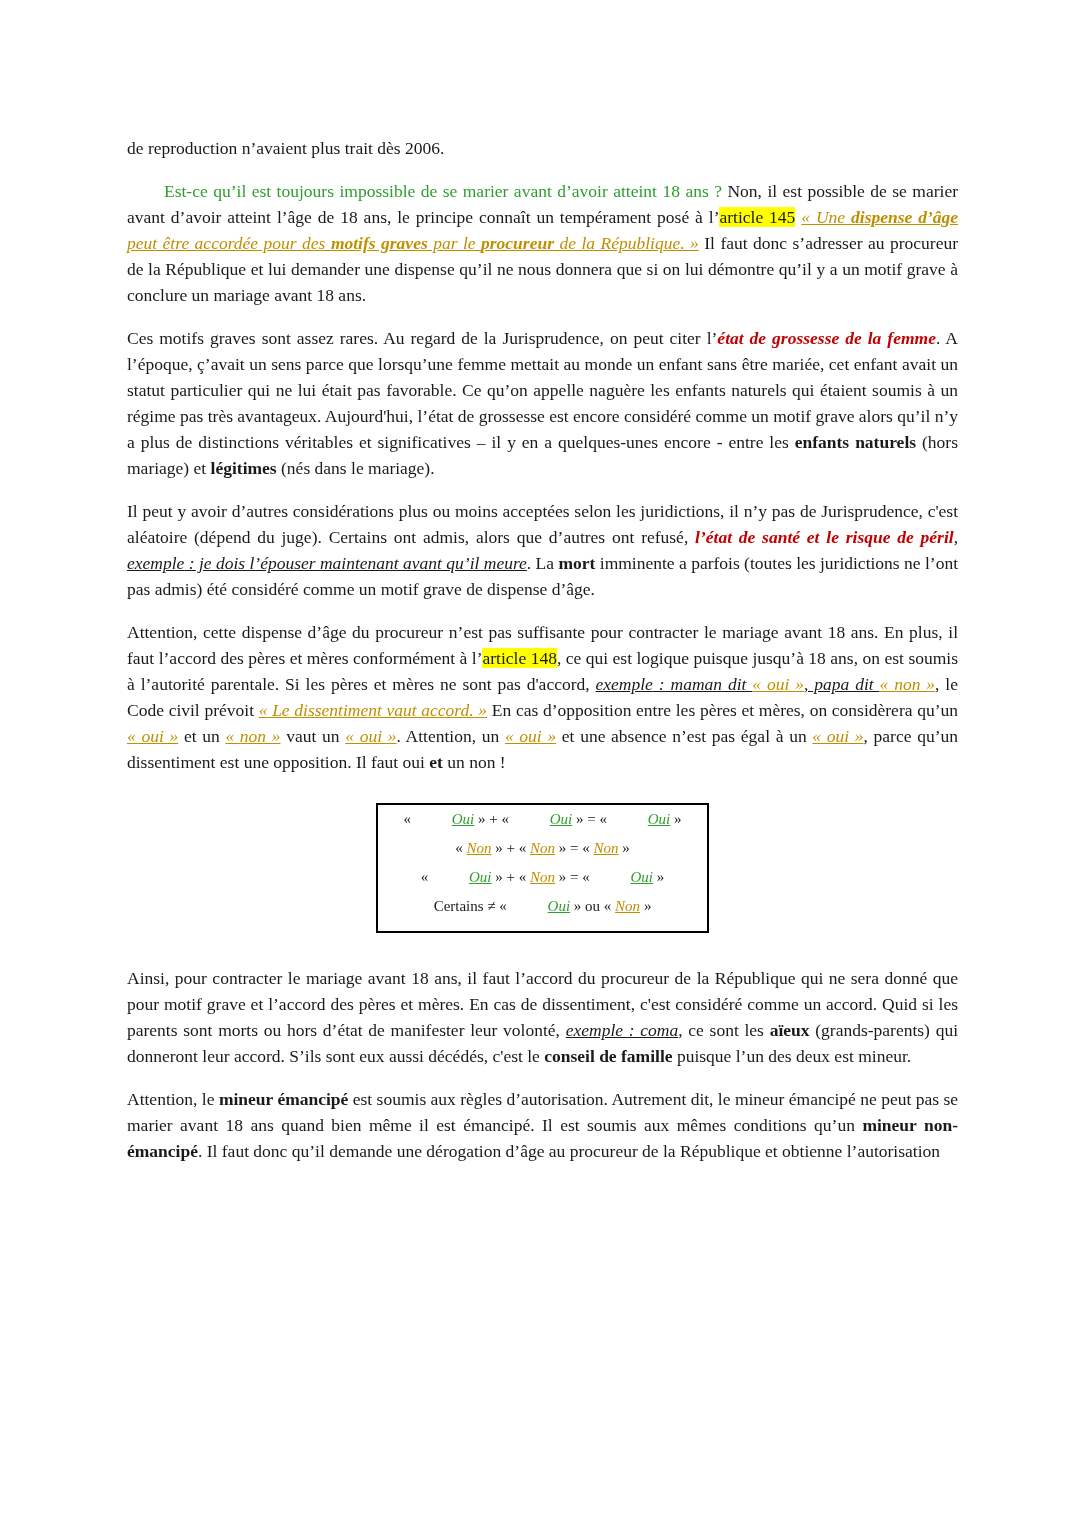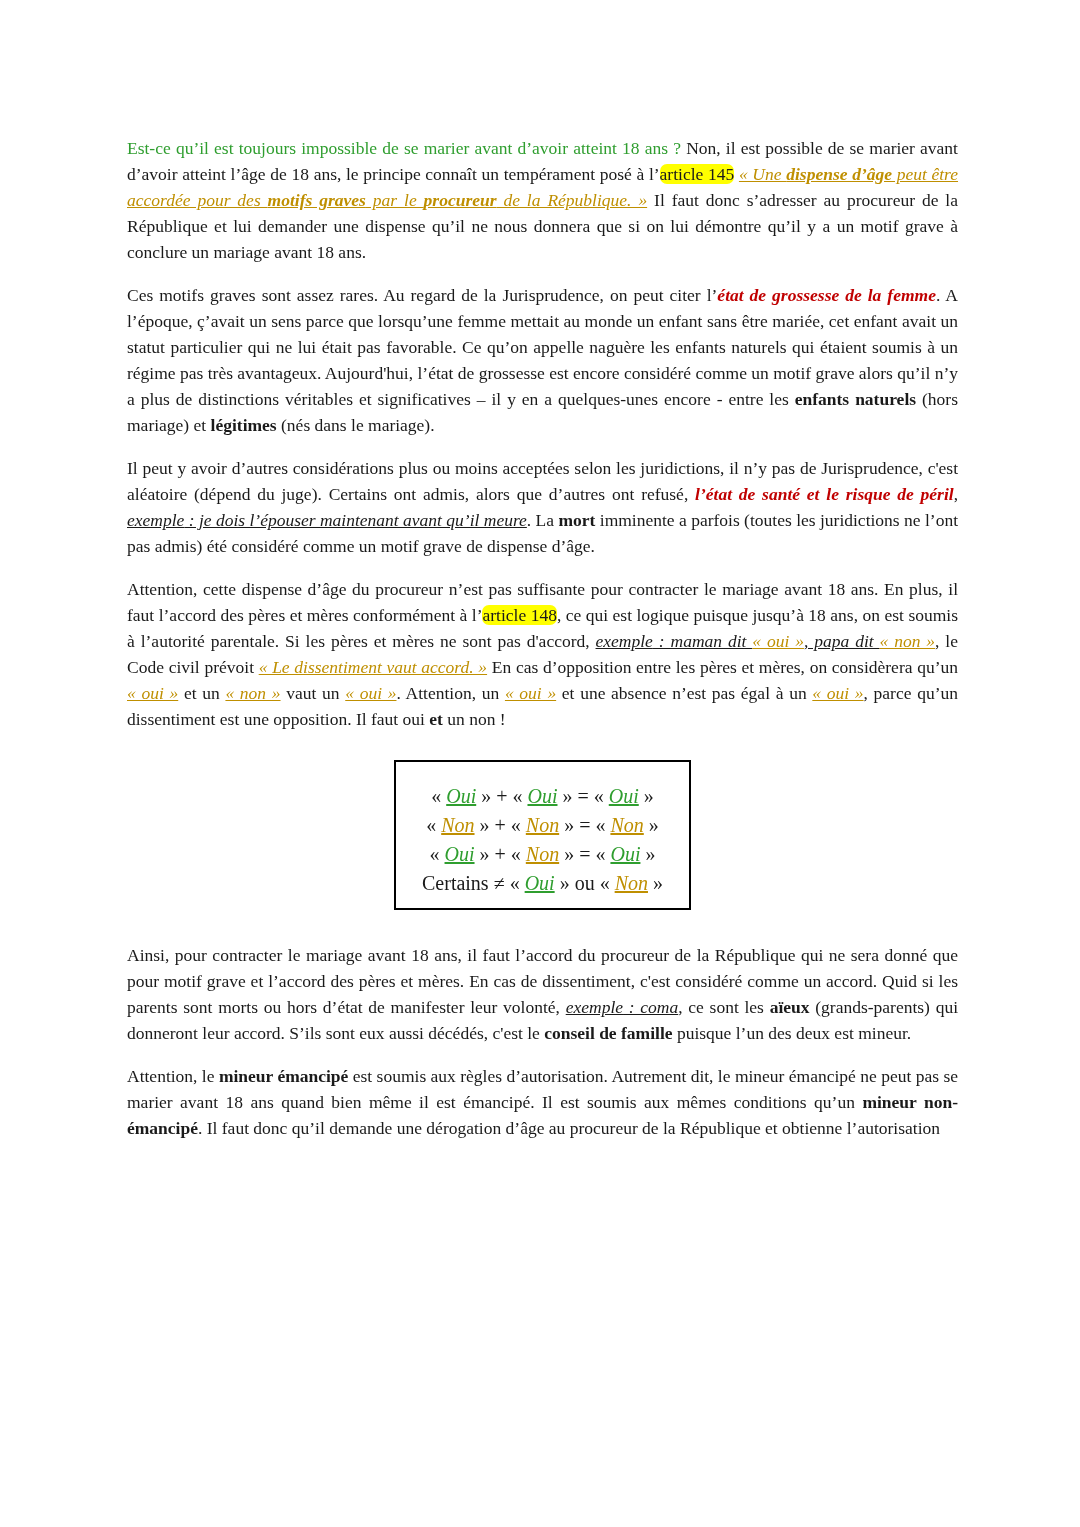--- a/index.html
+++ b/index.html
@@ -23,45 +23,46 @@
     width:1080px;
     height:1527px;
     padding:135px 122px 40px 127px;
   }
   .para{
     margin:0 0 17px 0;
     font-size:17.5px;
     line-height:26px;
     text-align:justify;
   }
-  .rt-green{color:var(--green);}
+  .rt-green{color:var(--green);margin-left:37px;}
   .rt-gold{color:var(--gold);}
   .rt-red{color:var(--red);font-style:italic;}
   .rt-bold{font-weight:bold;}
   .rt-italic{font-style:italic;text-decoration:underline;}
   .rt-underline{}
-  .rt-highlight{background:var(--highlight);border-radius:7px;}
+  .rt-highlight{background:var(--highlight);}
   .box-wrap{
     display:flex;
     justify-content:center;
     margin:28px 0 32px 0;
   }
   .rule-box{
     border:2px solid #000000;
-    padding:20px 26px 10px 26px;
+    padding:0 26px 10px 26px;
     text-align:center;
-    font-size:20px;
+    font-size:15px;
     line-height:29px;
   }
   .box-line{white-space:nowrap;}
 </style>
 </head>
 <body>
 
 <div class="page">
+    <p class="para"><span>de reproduction n’avaient plus trait dès 2006.</span></p>
     <p class="para"><span class="rt-green">Est-ce qu’il est toujours impossible de se marier avant d’avoir atteint 18 ans ? </span><span>Non, il est possible de se marier avant d’avoir atteint l’âge de 18 ans, le principe connaît un tempérament posé à l’</span><span class="rt-highlight">article 145</span><span> </span><span class="rt-gold rt-italic">« Une </span><span class="rt-gold rt-italic rt-bold">dispense d’âge</span><span class="rt-gold rt-italic"> peut être accordée pour des </span><span class="rt-gold rt-italic rt-bold">motifs graves</span><span class="rt-gold rt-italic"> par le </span><span class="rt-gold rt-italic rt-bold">procureur</span><span class="rt-gold rt-italic"> de la République. »</span><span> Il faut donc s’adresser au procureur de la République et lui demander une dispense qu’il ne nous donnera que si on lui démontre qu’il y a un motif grave à conclure un mariage avant 18 ans.</span></p>
     <p class="para"><span>Ces motifs graves sont assez rares. Au regard de la Jurisprudence, on peut citer l’</span><span class="rt-red rt-bold">état de grossesse de la femme</span><span>. A l’époque, ç’avait un sens parce que lorsqu’une femme mettait au monde un enfant sans être mariée, cet enfant avait un statut particulier qui ne lui était pas favorable. Ce qu’on appelle naguère les enfants naturels qui étaient soumis à un régime pas très avantageux. Aujourd'hui, l’état de grossesse est encore considéré comme un motif grave alors qu’il n’y a plus de distinctions véritables et significatives – il y en a quelques-unes encore - entre les </span><span class="rt-bold">enfants naturels</span><span> (hors mariage) et </span><span class="rt-bold">légitimes</span><span> (nés dans le mariage).</span></p>
     <p class="para"><span>Il peut y avoir d’autres considérations plus ou moins acceptées selon les juridictions, il n’y pas de Jurisprudence, c'est aléatoire (dépend du juge). Certains ont admis, alors que d’autres ont refusé, </span><span class="rt-red rt-bold">l’état de santé et le risque de péril</span><span>, </span><span class="rt-italic rt-underline">exemple</span><span class="rt-italic"> : je dois l’épouser maintenant avant qu’il meure</span><span>. La </span><span class="rt-bold">mort</span><span> imminente a parfois (toutes les juridictions ne l’ont pas admis) été considéré comme un motif grave de dispense d’âge.</span></p>
     <p class="para"><span>Attention, cette dispense d’âge du procureur n’est pas suffisante pour contracter le mariage avant 18 ans. En plus, il faut l’accord des pères et mères conformément à l’</span><span class="rt-highlight">article 148</span><span>, ce qui est logique puisque jusqu’à 18 ans, on est soumis à l’autorité parentale. Si les pères et mères ne sont pas d'accord, </span><span class="rt-italic rt-underline">exemple</span><span class="rt-italic"> : maman dit </span><span class="rt-gold rt-italic">« oui »</span><span class="rt-italic">, papa dit </span><span class="rt-gold rt-italic">« non »</span><span>, le Code civil prévoit </span><span class="rt-gold rt-italic">« Le dissentiment vaut accord. »</span><span> En cas d’opposition entre les pères et mères, on considèrera qu’un </span><span class="rt-gold rt-italic">« oui »</span><span> et un </span><span class="rt-gold rt-italic">« non »</span><span> vaut un </span><span class="rt-gold rt-italic">« oui »</span><span>. Attention, un </span><span class="rt-gold rt-italic">« oui »</span><span> et une absence n’est pas égal à un </span><span class="rt-gold rt-italic">« oui »</span><span>, parce qu’un dissentiment est une opposition. Il faut oui </span><span class="rt-bold">et</span><span> un non !</span></p>
     <div class="box-wrap">
       <div class="rule-box">
         <div class="box-line"><span>« </span><span class="rt-green rt-italic">Oui</span><span> » + « </span><span class="rt-green rt-italic">Oui</span><span> » = « </span><span class="rt-green rt-italic">Oui</span><span> »</span></div>
         <div class="box-line"><span>« </span><span class="rt-gold rt-italic">Non</span><span> » + « </span><span class="rt-gold rt-italic">Non</span><span> » = « </span><span class="rt-gold rt-italic">Non</span><span> »</span></div>
         <div class="box-line"><span>« </span><span class="rt-green rt-italic">Oui</span><span> » + « </span><span class="rt-gold rt-italic">Non</span><span> » = « </span><span class="rt-green rt-italic">Oui</span><span> »</span></div>
         <div class="box-line"><span>Certains ≠ « </span><span class="rt-green rt-italic">Oui</span><span> » ou « </span><span class="rt-gold rt-italic">Non</span><span> »</span></div>

